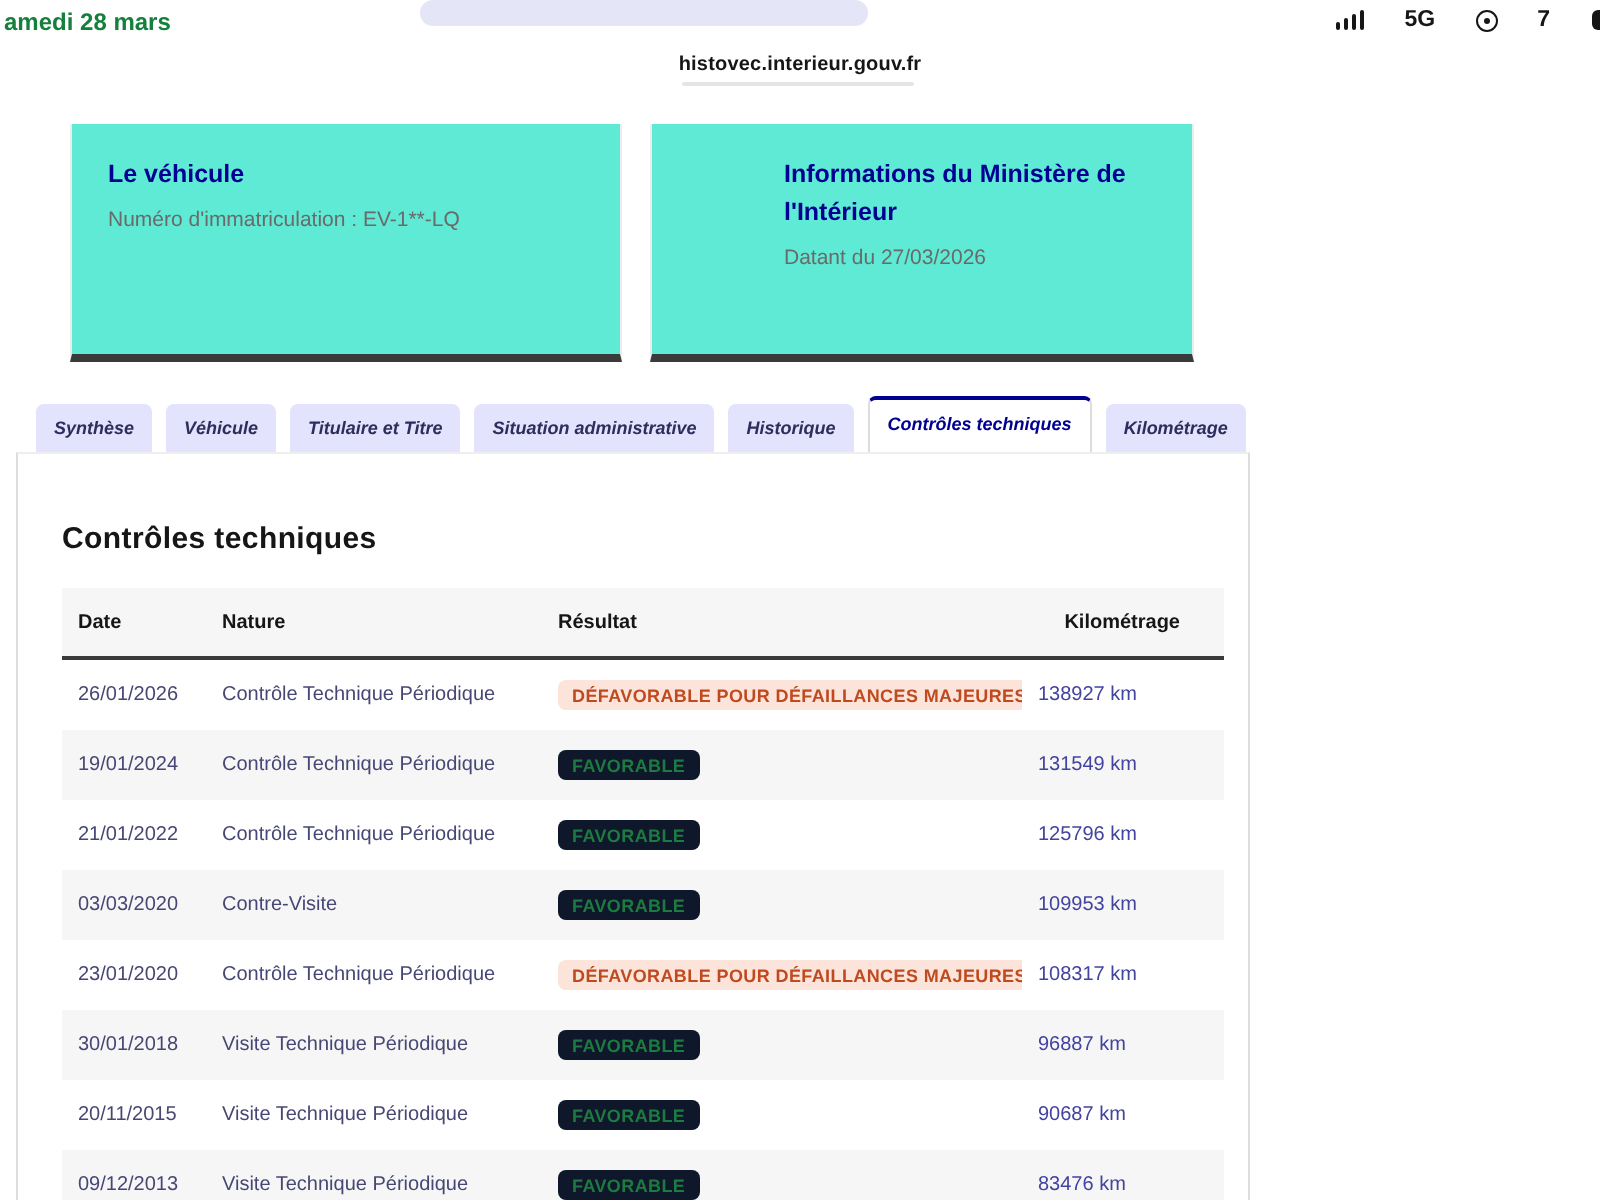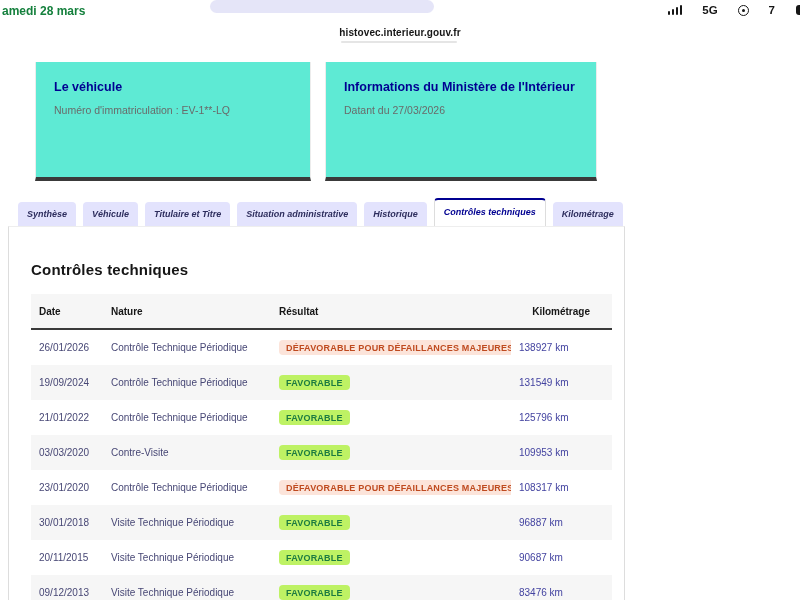--- a/index.html
+++ b/index.html
@@ -25,21 +25,21 @@
 
   
   .url-bar{position:absolute;left:0;top:22px;width:800px;height:22px;text-align:center;}
   .url-text{font-size:10px;font-weight:700;color:#161616;letter-spacing:.1px;line-height:18px;}
   .url-underline{position:absolute;left:341px;top:19px;width:116px;height:2px;background:#e5e5e5;border-radius:2px;}
 
   
   .card{position:absolute;top:62px;height:119px;background:#5eead4;box-sizing:border-box;
         border-left:1px solid #ececec;border-right:1px solid #ececec;border-bottom:4px solid #3a3a3a;}
   .card-vehicle{left:35px;width:276px;}
-  .card-ministry{left:325px;width:272px;}
+  .card-ministry{left:325px;width:272px;padding-left:48px;}
   .card-title{margin:16px 18px 7px 18px;color:#000091;font-weight:700;font-size:12.5px;line-height:1.5;}
   .card-sub{margin:0 18px;color:#6a6a6a;font-size:10.5px;}
 
   
   .tabs-row{position:absolute;left:8px;top:198px;width:617px;height:28px;display:flex;align-items:flex-end;
             gap:7px;padding-left:10px;overflow:hidden;box-sizing:border-box;z-index:3;}
   .tab{flex:0 0 auto;height:24px;line-height:24px;padding:0 9px;background:#e3e3fd;color:#2e2e5e;
        font-size:9px;font-weight:700;border-radius:4px 4px 0 0;white-space:nowrap;cursor:pointer;font-style:italic;}
   .tab.active{height:28px;line-height:25px;background:#fff;color:#000091;box-sizing:border-box;
        border-top:2px solid #000091;border-left:1px solid #ddd;border-right:1px solid #ddd;
@@ -52,21 +52,21 @@
 
   table.ct{margin-left:22px;width:581px;border-collapse:collapse;table-layout:fixed;}
   table.ct th{background:#f6f6f6;height:34px;font-size:10px;font-weight:700;color:#161616;
               text-align:left;padding:0 0 0 8px;border-bottom:2px solid #3a3a3a;}
   table.ct th.km-col{text-align:right;padding-right:22px;}
   table.ct td{height:35px;font-size:10px;color:#474775;padding:0 0 0 8px;white-space:nowrap;overflow:hidden;}
   table.ct td.km{text-align:left;padding-right:22px;color:#4343a0;margin-top:39px;}
   table.ct tbody tr:nth-child(even){background:#f6f6f6;}
 
   .badge{display:inline-block;padding:2.5px 7px;border-radius:4px;font-size:9px;font-weight:700;letter-spacing:.2px;}
-  .badge-success{background:#bef264;color:#1c7b41;}
+  .badge-success{background:#0f172a;color:#1c7b41;}
   .badge-warning{background:#fce4da;color:#bf4a1f;}
 </style>
 </head>
 <body>
 
 <div class="screen">
 
   <div class="status-bar">
     <span class="sb-date">amedi 28 mars</span>
     <div class="notch-pill"></div>
@@ -127,21 +127,21 @@
         </tr>
       </thead>
       <tbody>
           <tr>
     <td>26/01/2026</td>
     <td>Contrôle Technique Périodique</td>
     <td><span class="badge badge-warning">DÉFAVORABLE POUR DÉFAILLANCES MAJEURES</span></td>
     <td class="km">138927 km</td>
   </tr>
           <tr>
-    <td>19/09/2024</td>
+    <td>19/01/2024</td>
     <td>Contrôle Technique Périodique</td>
     <td><span class="badge badge-success">FAVORABLE</span></td>
     <td class="km">131549 km</td>
   </tr>
           <tr>
     <td>21/01/2022</td>
     <td>Contrôle Technique Périodique</td>
     <td><span class="badge badge-success">FAVORABLE</span></td>
     <td class="km">125796 km</td>
   </tr>

